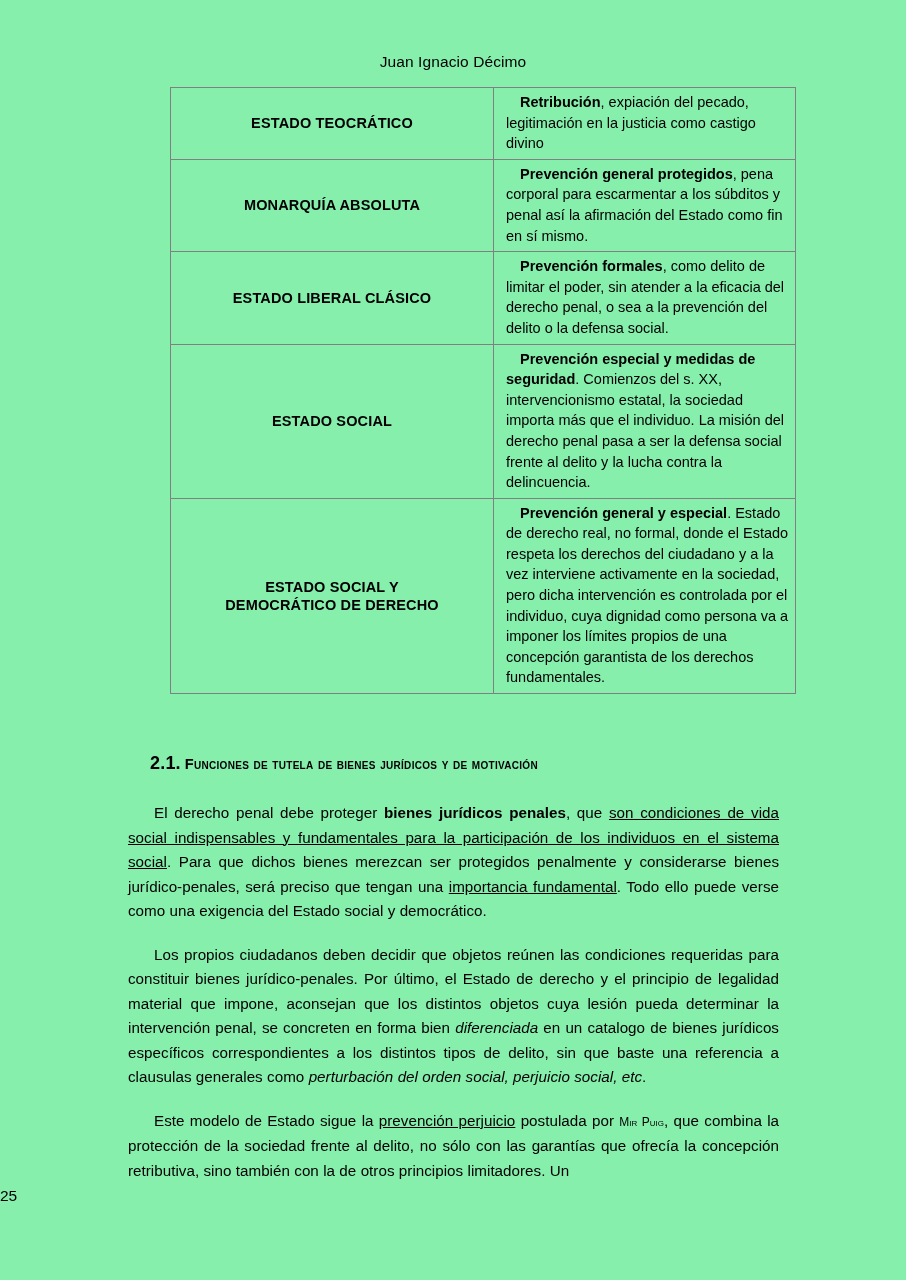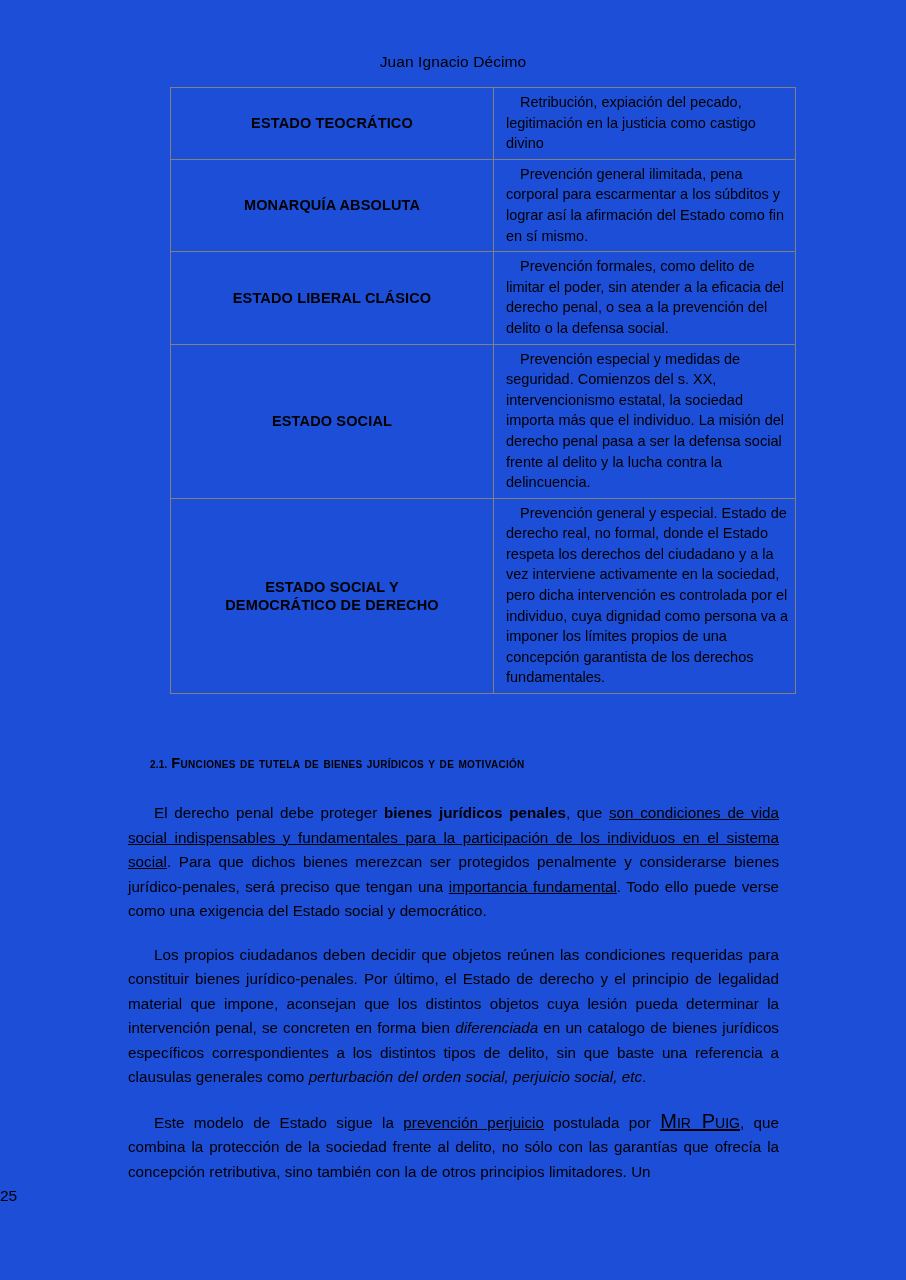--- a/index.html
+++ b/index.html
@@ -8,21 +8,21 @@
     background: #ffffff;
   }
   body {
     font-family: "Liberation Sans", sans-serif;
     color: #000000;
   }
   .page {
     position: relative;
     width: 906px;
     height: 1280px;
-    background: #1d4ed8;
+    background: #86efac;
     overflow: hidden;
     box-sizing: border-box;
   }
 
   
   .running-header {
     position: absolute;
     left: 0;
     top: 52px;
     width: 906px;
@@ -60,42 +60,42 @@
     text-align: left;
     font-size: 14.5px;
     line-height: 20.6px;
     padding: 4px 6px 5px 12px;
     vertical-align: top;
   }
   .desc-body {
     text-indent: 0;
   }
   .desc-lead {
-    font-weight: normal;
+    font-weight: bold;
   }
   .col-name .nm-line { display: block; }
 
   
   .col-desc .inner {
     display: block;
   }
   .col-desc.lead-center .inner { text-indent: 14px; }
 
   
   .section-heading {
     position: absolute;
     left: 150px;
     top: 755px;
     font-weight: bold;
     font-size: 13.2px;
     line-height: 17px;
     letter-spacing: 0.2px;
     white-space: nowrap;
   }
-  .section-heading .num { font-variant: normal; font-size: 10px; margin-top: 9px; }
+  .section-heading .num { font-variant: normal; font-size: 18px; margin-top: 9px; }
   .section-heading .sc {
     font-variant: small-caps;
     font-size: 14.6px;
     letter-spacing: 0.3px;
   }
 
   
   .body-block {
     position: absolute;
     left: 128px;
@@ -109,22 +109,21 @@
     text-indent: 26px;
     letter-spacing: 0.02px;
     word-spacing: 0.1px;
   }
   p.para:last-child { margin-bottom: 0; }
   .b { font-weight: bold; }
   .u { text-decoration: underline; }
   .i { font-style: italic; }
   .smallcaps {
     font-variant: small-caps;
-    font-size: 20px;
-    text-decoration: underline;
+    font-size: 12px;
   }
 
   
   .page-number {
     position: absolute;
     left: 0;
     top: 1186px;
     width: 779px;
     font-size: 15.5px;
     line-height: 19px;
@@ -148,21 +147,21 @@
             <span class="desc-lead">Retribución</span><span class="desc-body">, expiación del pecado, legitimación en la justicia como castigo divino</span>
           </span>
         </td>
       </tr>
       <tr>
         <td class="col-name">
           <span>MONARQUÍA ABSOLUTA</span>
         </td>
         <td class="col-desc lead-center">
           <span class="inner">
-            <span class="desc-lead">Prevención general ilimitada</span><span class="desc-body">, pena corporal para escarmentar a los súbditos y lograr así la afirmación del Estado como fin en sí mismo.</span>
+            <span class="desc-lead">Prevención general protegidos</span><span class="desc-body">, pena corporal para escarmentar a los súbditos y penal así la afirmación del Estado como fin en sí mismo.</span>
           </span>
         </td>
       </tr>
       <tr>
         <td class="col-name">
           <span>ESTADO LIBERAL CLÁSICO</span>
         </td>
         <td class="col-desc lead-center">
           <span class="inner">
             <span class="desc-lead">Prevención formales</span><span class="desc-body">, como delito de limitar el poder, sin atender a la eficacia del derecho penal, o sea a la prevención del delito o la defensa social.</span>

